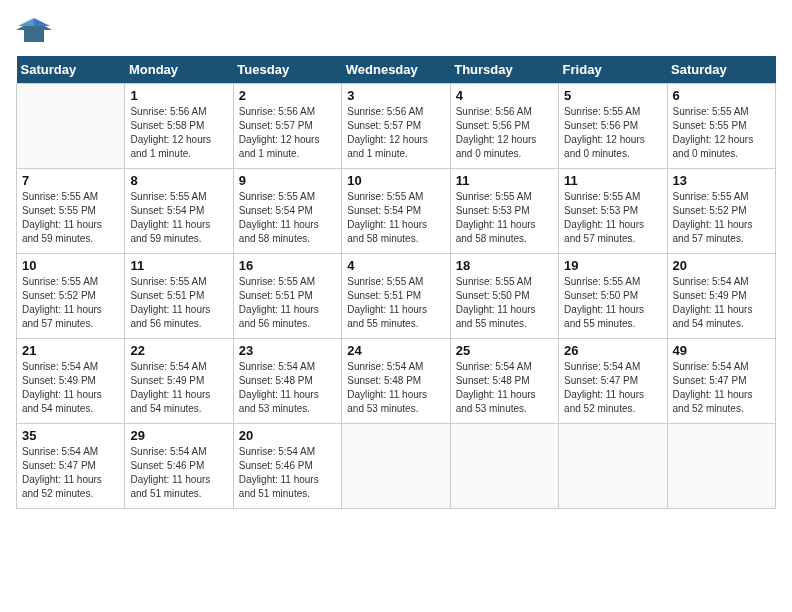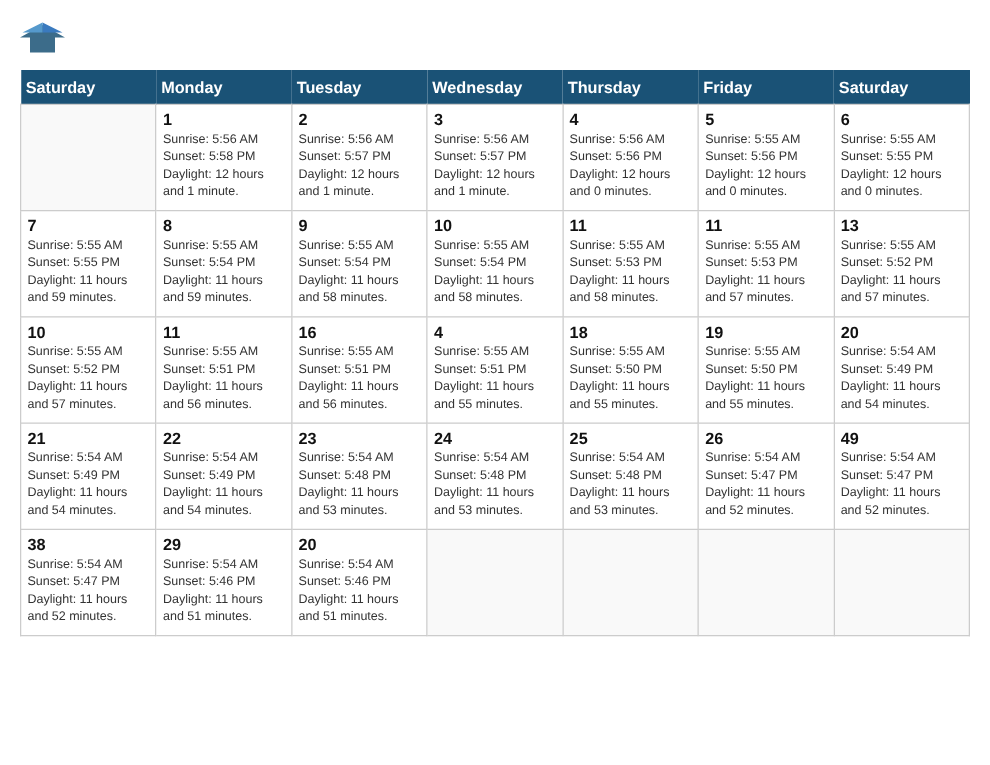--- a/index.html
+++ b/index.html
@@ -307,21 +307,21 @@
         <td>
           <span class="day-number">49</span>
           <div class="day-info" style="white-space: pre-line;">Sunrise: 5:54 AM
 Sunset: 5:47 PM
 Daylight: 11 hours
 and 52 minutes.</div>
         </td>
       </tr>
       <tr>
         <td>
-          <span class="day-number">38</span>
+          <span class="day-number">35</span>
           <div class="day-info" style="white-space: pre-line;">Sunrise: 5:54 AM
 Sunset: 5:47 PM
 Daylight: 11 hours
 and 52 minutes.</div>
         </td>
         <td>
           <span class="day-number">29</span>
           <div class="day-info" style="white-space: pre-line;">Sunrise: 5:54 AM
 Sunset: 5:46 PM
 Daylight: 11 hours

